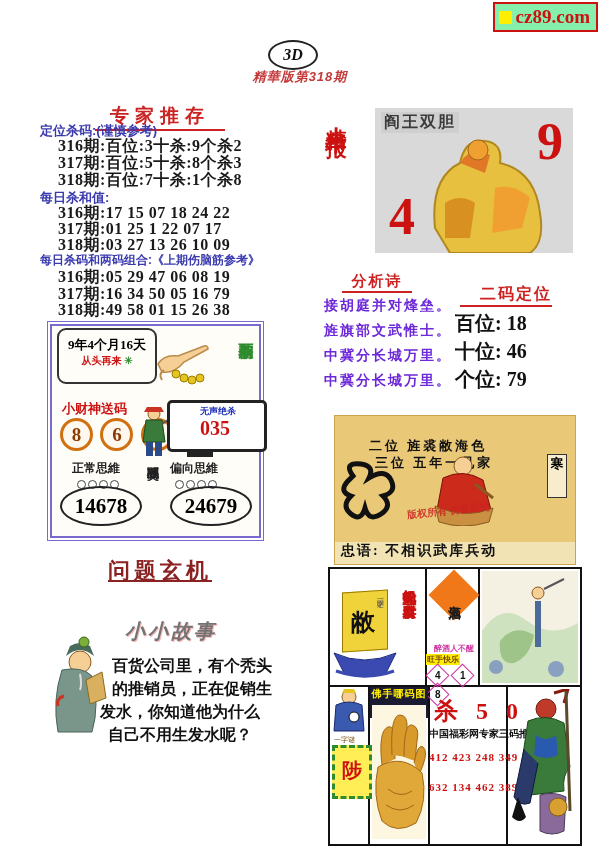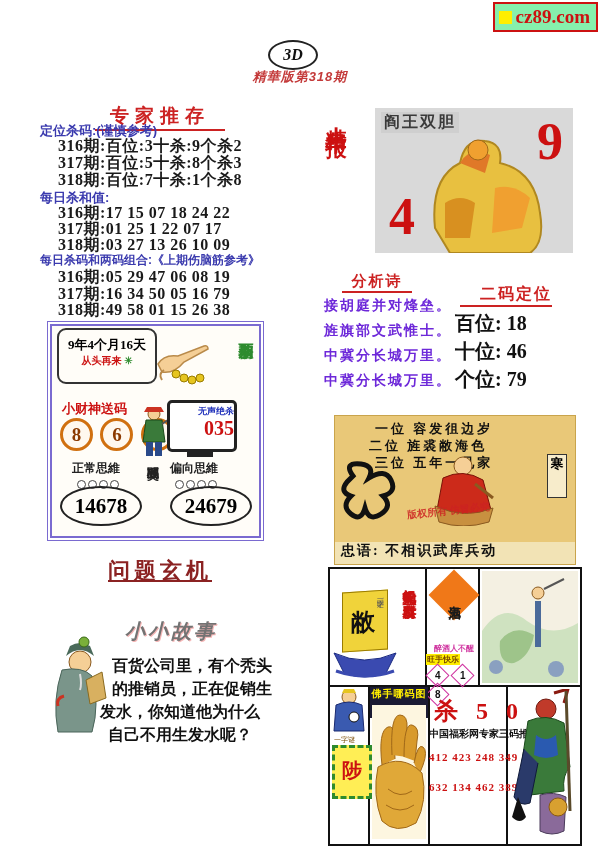--- a/index.html
+++ b/index.html
@@ -33,21 +33,21 @@
   .daysbox .d2{font-size:10px;color:#cc1111;font-weight:bold;}
   .star{color:#2e8b2e;font-weight:bold;}
   .greenv{right:4px;top:6px;height:110px;color:#2e8b2e;font-size:15px;font-weight:bold;
           font-family:"Liberation Serif",serif;}
   .godlabel{left:10px;top:74px;color:#cc1111;font-size:13px;font-weight:bold;
             font-family:"Liberation Serif",serif;}
   .digitcircle{width:27px;height:27px;border:3px solid #d07010;border-radius:50%;display:inline-flex;
                align-items:center;justify-content:center;font-size:19px;font-weight:bold;color:#8b3a00;
                font-family:"Liberation Serif",serif;margin-right:3px;background:#fff8ee;}
   .tv{left:115px;top:74px;width:64px;height:46px;border:3px solid #222;border-radius:5px;
-      background:#fff;text-align:right;}
+      background:#fff;text-align:left;padding-left:30px;}
   .tv .t1{font-size:9px;color:#2233bb;font-weight:bold;margin-top:2px;}
   .tv .t2{font-size:20px;color:#cc1111;font-weight:bold;font-family:"Liberation Serif",serif;line-height:20px;}
   .tvstand{left:135px;top:126px;width:26px;height:5px;background:#222;}
   .thinklabel{font-size:12px;font-weight:bold;font-family:"Liberation Serif",serif;color:#222;}
   .dots span{display:inline-block;width:7px;height:7px;border:1px solid #444;border-radius:50%;
              background:#fff;margin:0 1px;}
   .oval{width:78px;height:36px;border:2px solid #222;border-radius:50%;display:flex;align-items:center;
         justify-content:center;font-size:21px;font-weight:bold;font-family:"Liberation Serif",serif;}
   .midv{left:92px;top:132px;height:72px;font-size:12px;font-weight:bold;
         font-family:"Liberation Serif",serif;color:#222;}
@@ -242,21 +242,20 @@
   <div class="abs tcrow" style="left:455px;top:338px;">
     <span>十位:</span>
     <span>46</span>
   </div>
   <div class="abs tcrow" style="left:455px;top:366px;">
     <span>个位:</span>
     <span>79</span>
   </div>
 
   <div class="abs tanbox">
-    <div class="tanline" style="position:absolute;left:40px;top:4px;">一位  容发徂边岁</div>
     <div class="tanline" style="position:absolute;left:34px;top:21px;">二位  旌裘敝海色</div>
     <div class="tanline" style="position:absolute;left:40px;top:38px;">三位  五年一见家</div>
     <svg style="position:absolute;left:6px;top:42px;" width="60" height="62" viewBox="0 0 60 62">
       <path d="M12 18 q-10 -14 8 -12 q14 2 8 14 q16 -10 22 2 q6 12 -8 16 q10 10 -2 18 q-12 8 -16 -6 q-4 14 -14 6 q-10 -8 0 -18 q-12 -4 -4 -14 Z" fill="none" stroke="#111" stroke-width="5" stroke-linecap="round"></path>
     </svg>
     <svg style="position:absolute;left:88px;top:38px;" width="78" height="72" viewBox="0 0 78 72">
       <circle cx="40" cy="12" r="9" fill="#f5cf96" stroke="#8a5a20"></circle>
       <path d="M20 24 q20 -10 40 2 l8 30 q-30 12 -54 0 Z" fill="#cc2a1a" stroke="#7a1208"></path>
       <path d="M12 52 q30 14 58 2 l-4 14 q-26 8 -50 0 Z" fill="#c89040" stroke="#8a5a20"></path>
       <path d="M52 30 l18 14" stroke="#8a5a20" stroke-width="3"></path>

